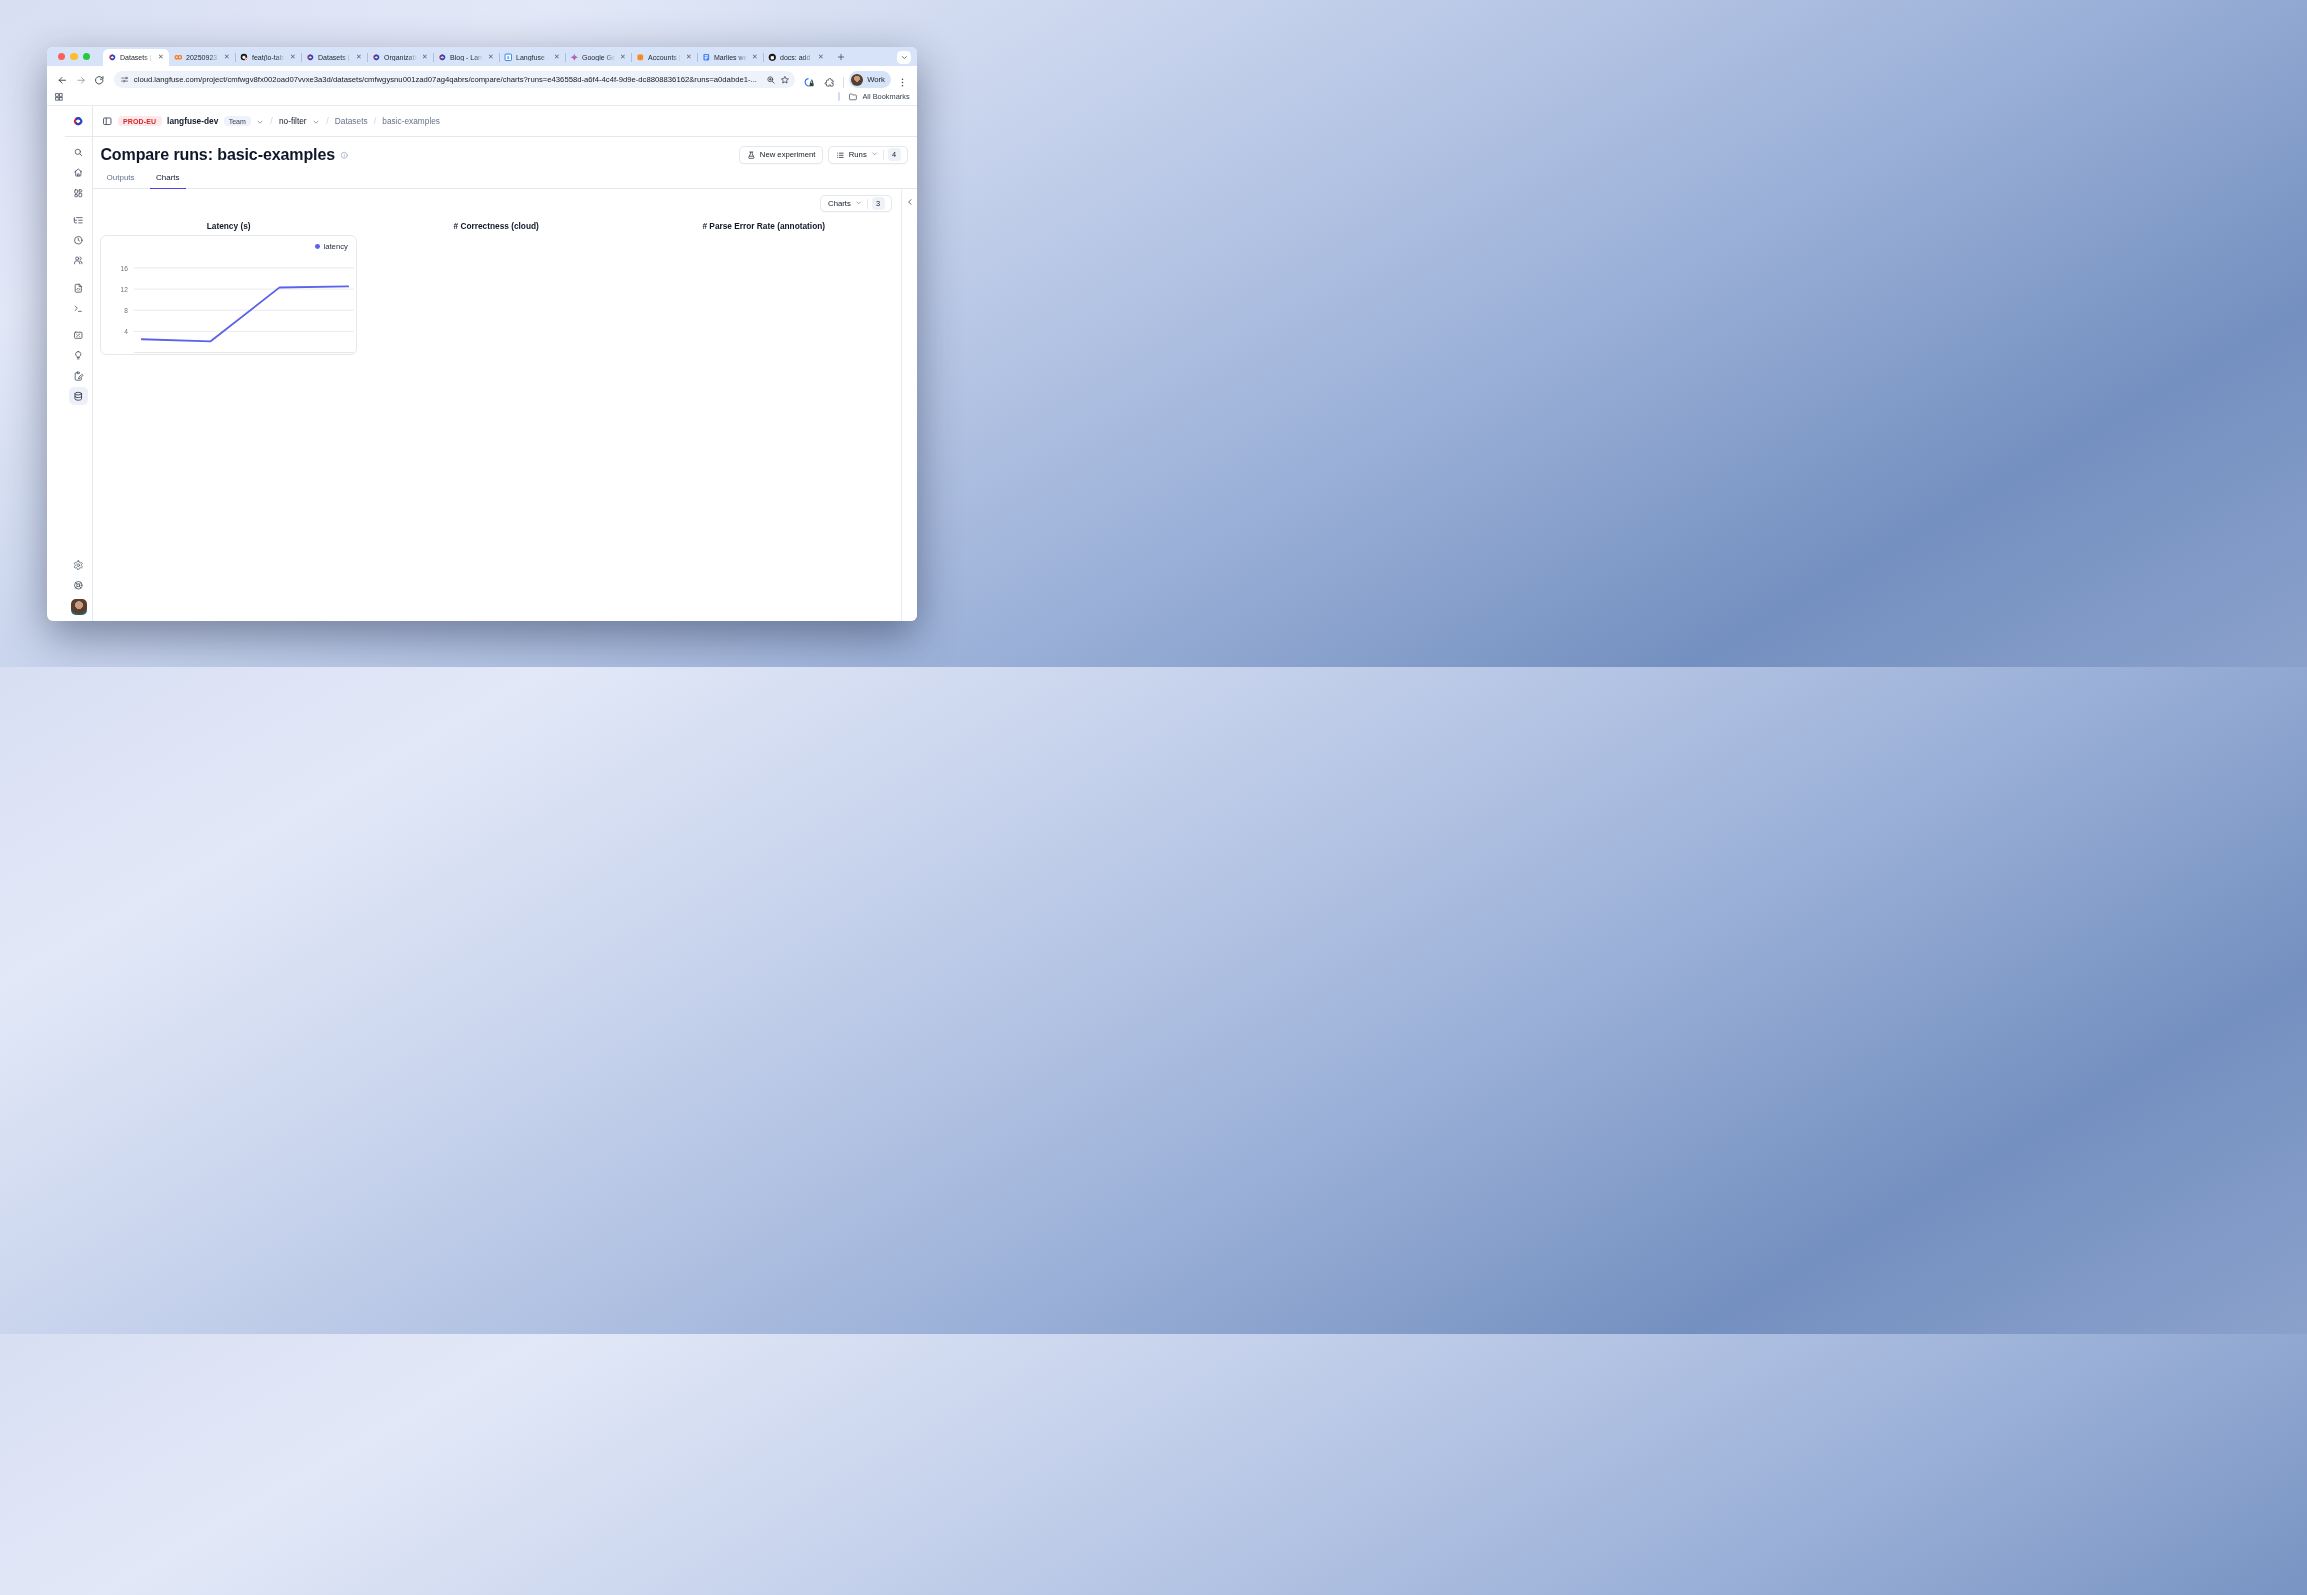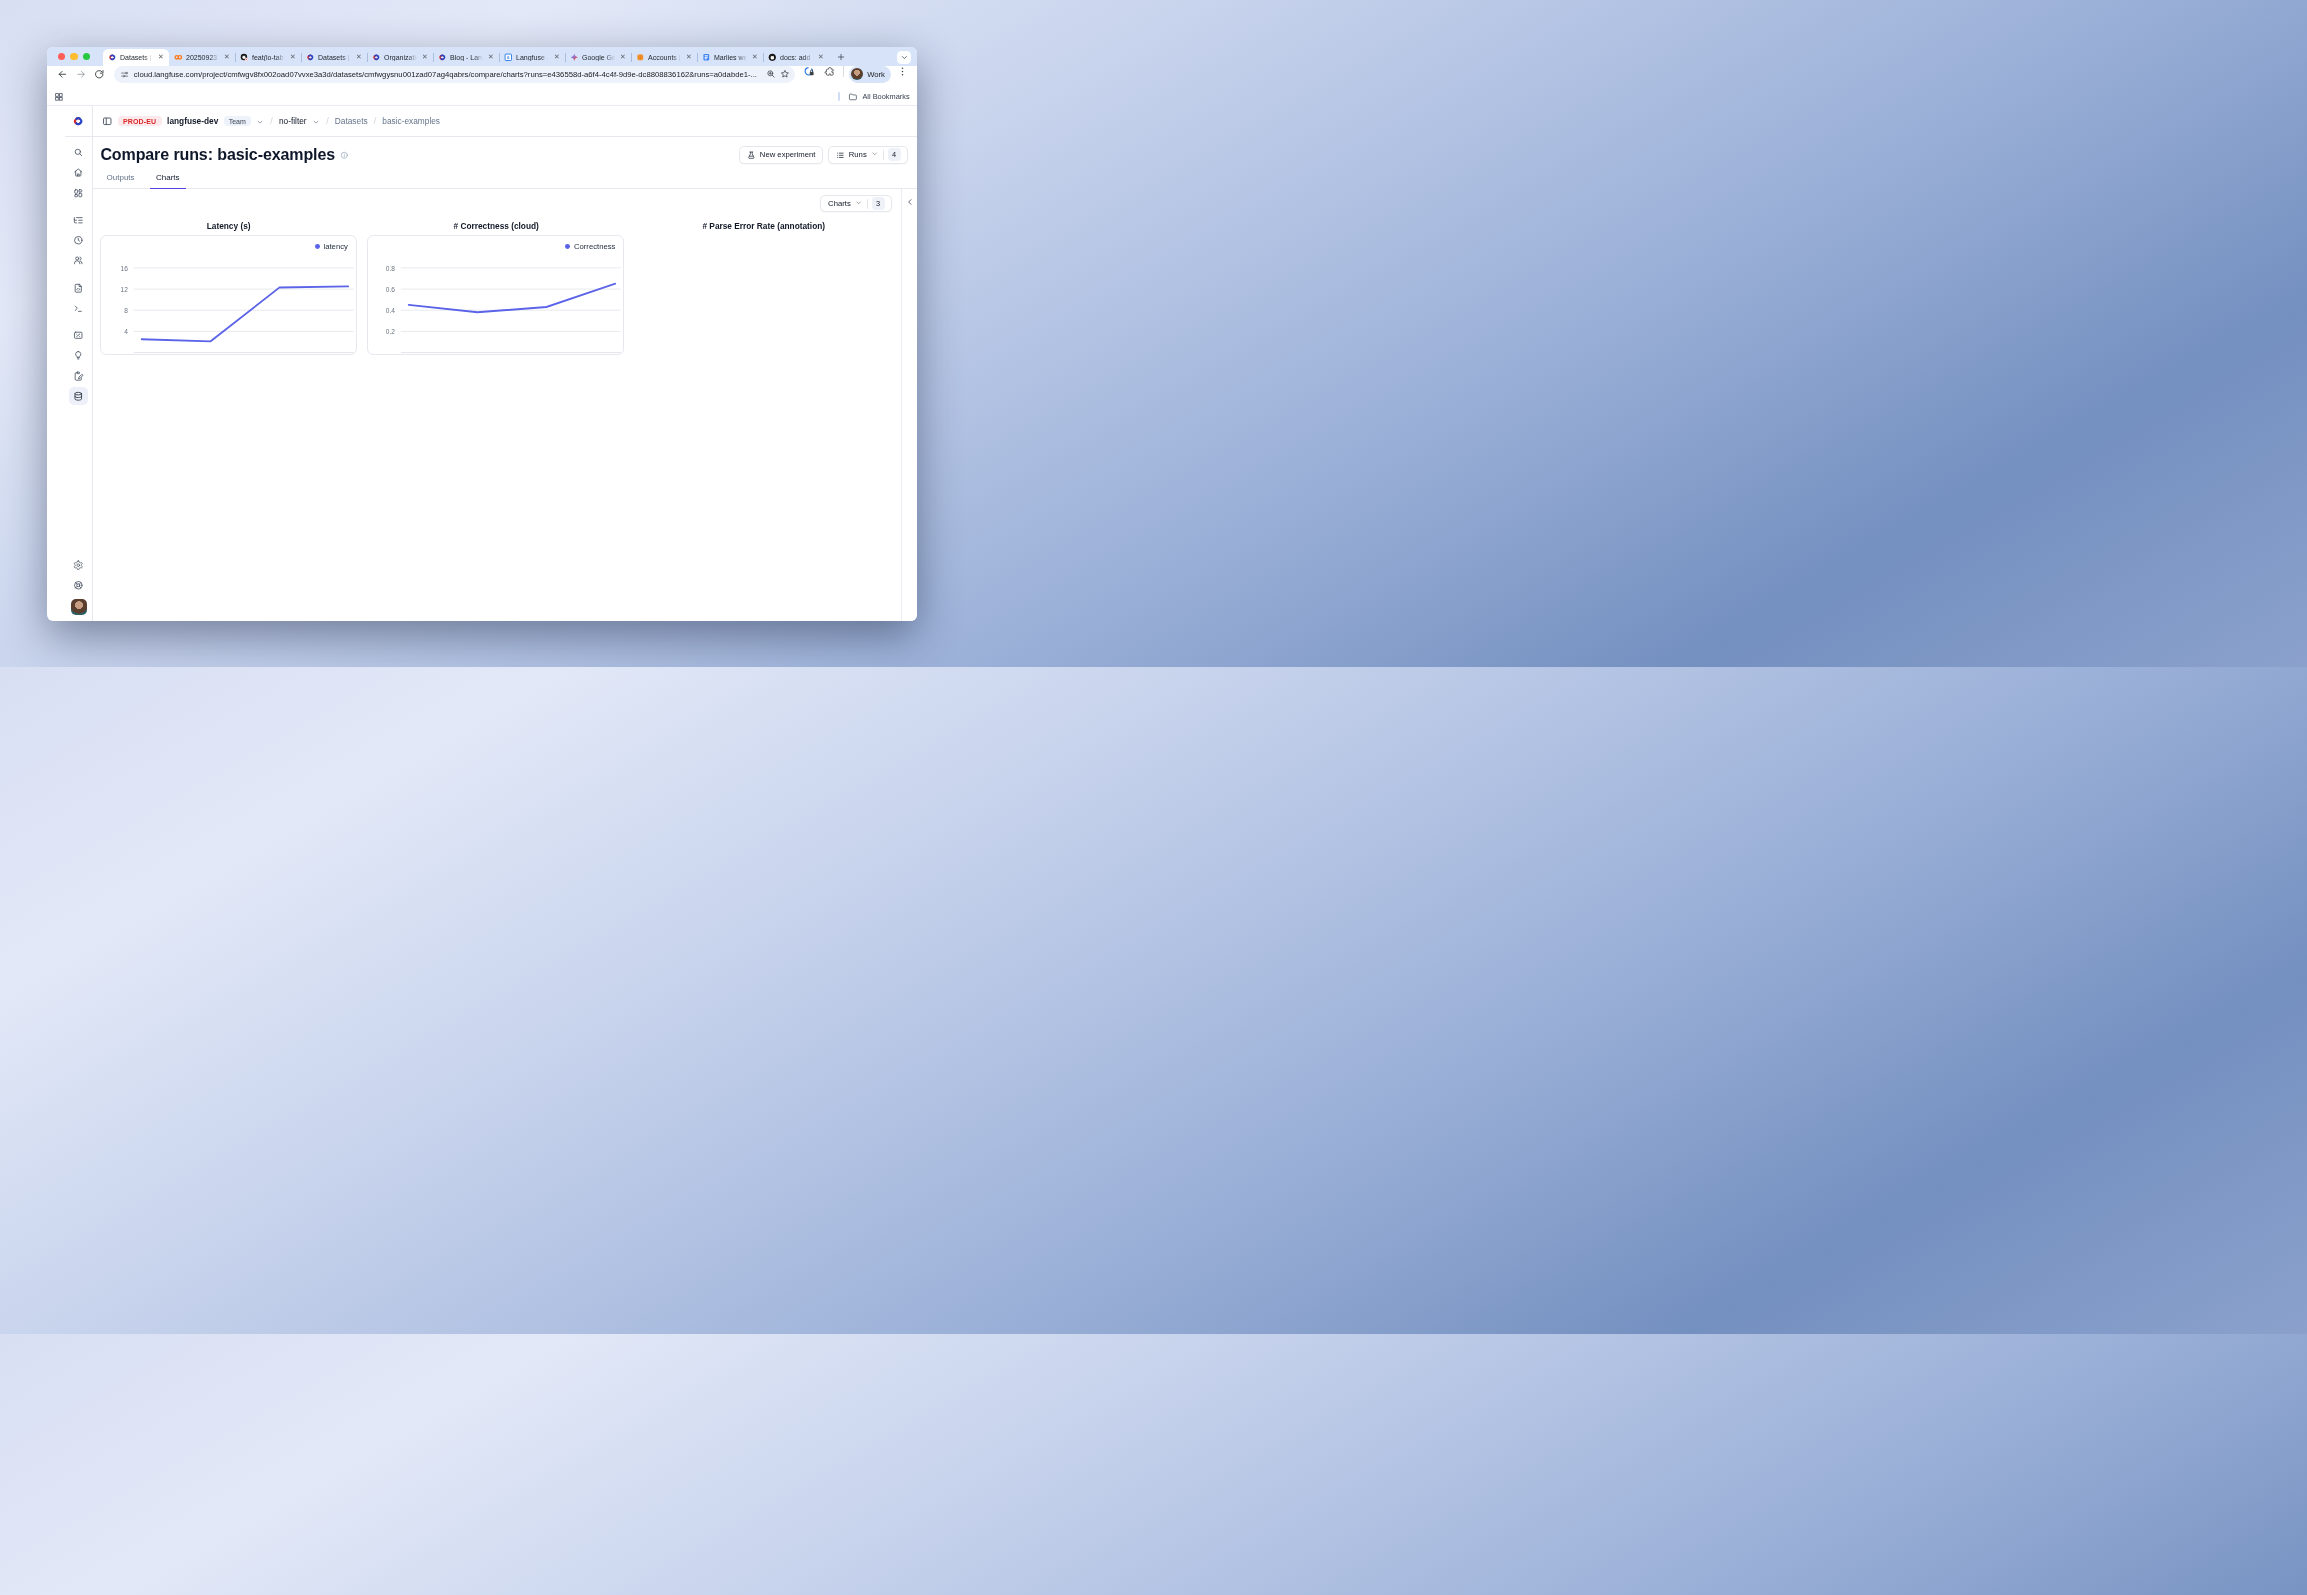--- a/index.html
+++ b/index.html
@@ -24,21 +24,21 @@
     -webkit-mask-image:linear-gradient(90deg,#000 72%,transparent);mask-image:linear-gradient(90deg,#000 72%,transparent);}
   .tab-close{font-size:6.8px;color:#5f6368;width:8.6px;height:8.6px;line-height:8.6px;text-align:center;border-radius:2.5px;flex:none;}
   .tab.active{background:#fff;border-radius:5.5px 5.5px 0 0;}
   .tab:not(.active)+.tab:not(.active)::before{content:"";position:absolute;left:-0.6px;top:4.3px;height:8.6px;width:0.6px;background:#aabfde;}
   .newtab-btn{width:14.8px;height:14.8px;margin:0 0 1.2px 3.7px;display:flex;align-items:center;justify-content:center;color:#374151;flex:none;}
   .newtab-btn svg{width:8px;height:8px;}
   .strip-spacer{flex:1;}
   .tabsearch-btn{width:13.5px;height:13.5px;background:#fdfefe;border-radius:4.3px;margin:0 6.2px 1.8px 0;display:flex;align-items:center;justify-content:center;color:#374151;flex:none;}
   .tabsearch-btn svg{width:6.8px;height:6.8px;}
   
-  .toolbar{height:22px;background:#fff;display:flex;align-items:flex-start;padding:0 6.2px 0 7.4px;gap:2.5px;flex:none;}
+  .toolbar{height:22px;background:#fff;display:flex;align-items:flex-end;padding:0 6.2px 0 7.4px;gap:2.5px;flex:none;}
   .nav-btn{width:16px;height:16px;border-radius:50%;display:flex;align-items:center;justify-content:center;color:#3c4043;flex:none;}
   .nav-btn svg{width:10.5px;height:10.5px;}
   .nav-btn.disabled{color:#9aa0a6;}
   .omnibox{flex:1;height:16.6px;background:#edf2fb;border-radius:8.6px;display:flex;align-items:center;padding:0 4.9px 0 6.2px;gap:4.9px;min-width:0;margin:0 3.7px;}
   .omnibox .tune{color:#5f6368;width:9.2px;height:9.2px;flex:none;}
   .omnibox .tune svg{width:9.2px;height:9.2px;}
   .url-text{flex:1;font-size:7.7px;color:#202124;white-space:nowrap;overflow:hidden;text-overflow:ellipsis;}
   .omni-ic{width:9.8px;height:9.8px;color:#3c4043;flex:none;}
   .omni-ic svg{width:9.8px;height:9.8px;}
   .tool-ic{width:11px;height:11px;color:#3c4043;flex:none;margin:0 3.1px;}
@@ -591,38 +591,20 @@
                     <text class="tick" x="45" y="106.3" text-anchor="end">8</text>
                     <line x1="55" y1="131.8" x2="423" y2="131.8" stroke="#dcdfe5" stroke-width="1"></line>
                     <text class="tick" x="45" y="135.6" text-anchor="end">4</text>
                     <line x1="55" y1="161" x2="423" y2="161" stroke="#d6d9e0" stroke-width="1"></line>
                     <polyline points="68.0,142.7 183.3,145.6 298.7,71.1 414.0,69.6" fill="none" stroke="#5b63e8" stroke-width="2.6" stroke-linejoin="round" stroke-linecap="round"></polyline>
                   </svg>
                 </div>
               </div>
               <div>
                 <div class="chart-title"># Correctness (cloud)</div>
-                <div class="chart-card">
-                  <div class="legend">
-                    <span class="legend-dot" style="background:#5b63e8"></span>
-                    <span class="legend-label">Correctness</span>
-                  </div>
-                  <svg class="plot" viewBox="0 0 427 163" preserveAspectRatio="none">
-                    <line x1="55" y1="44.0" x2="423" y2="44.0" stroke="#dcdfe5" stroke-width="1"></line>
-                    <text class="tick" x="45" y="47.8" text-anchor="end">0.8</text>
-                    <line x1="55" y1="73.3" x2="423" y2="73.3" stroke="#dcdfe5" stroke-width="1"></line>
-                    <text class="tick" x="45" y="77.1" text-anchor="end">0.6</text>
-                    <line x1="55" y1="102.5" x2="423" y2="102.5" stroke="#dcdfe5" stroke-width="1"></line>
-                    <text class="tick" x="45" y="106.3" text-anchor="end">0.4</text>
-                    <line x1="55" y1="131.8" x2="423" y2="131.8" stroke="#dcdfe5" stroke-width="1"></line>
-                    <text class="tick" x="45" y="135.6" text-anchor="end">0.2</text>
-                    <line x1="55" y1="161" x2="423" y2="161" stroke="#d6d9e0" stroke-width="1"></line>
-                    <polyline points="68.0,95.2 183.3,105.4 298.7,98.1 414.0,65.9" fill="none" stroke="#5b63e8" stroke-width="2.6" stroke-linejoin="round" stroke-linecap="round"></polyline>
-                  </svg>
-                </div>
               </div>
               <div>
                 <div class="chart-title"># Parse Error Rate (annotation)</div>
               </div>
             </div>
           <div class="content-rail">
             <span class="collapse-ic">
               <svg viewBox="0 0 24 24" fill="none" stroke="currentColor" stroke-width="2.4" stroke-linecap="round" stroke-linejoin="round">
                   <path d="M15 5l-7 7 7 7"></path>
                 </svg>

